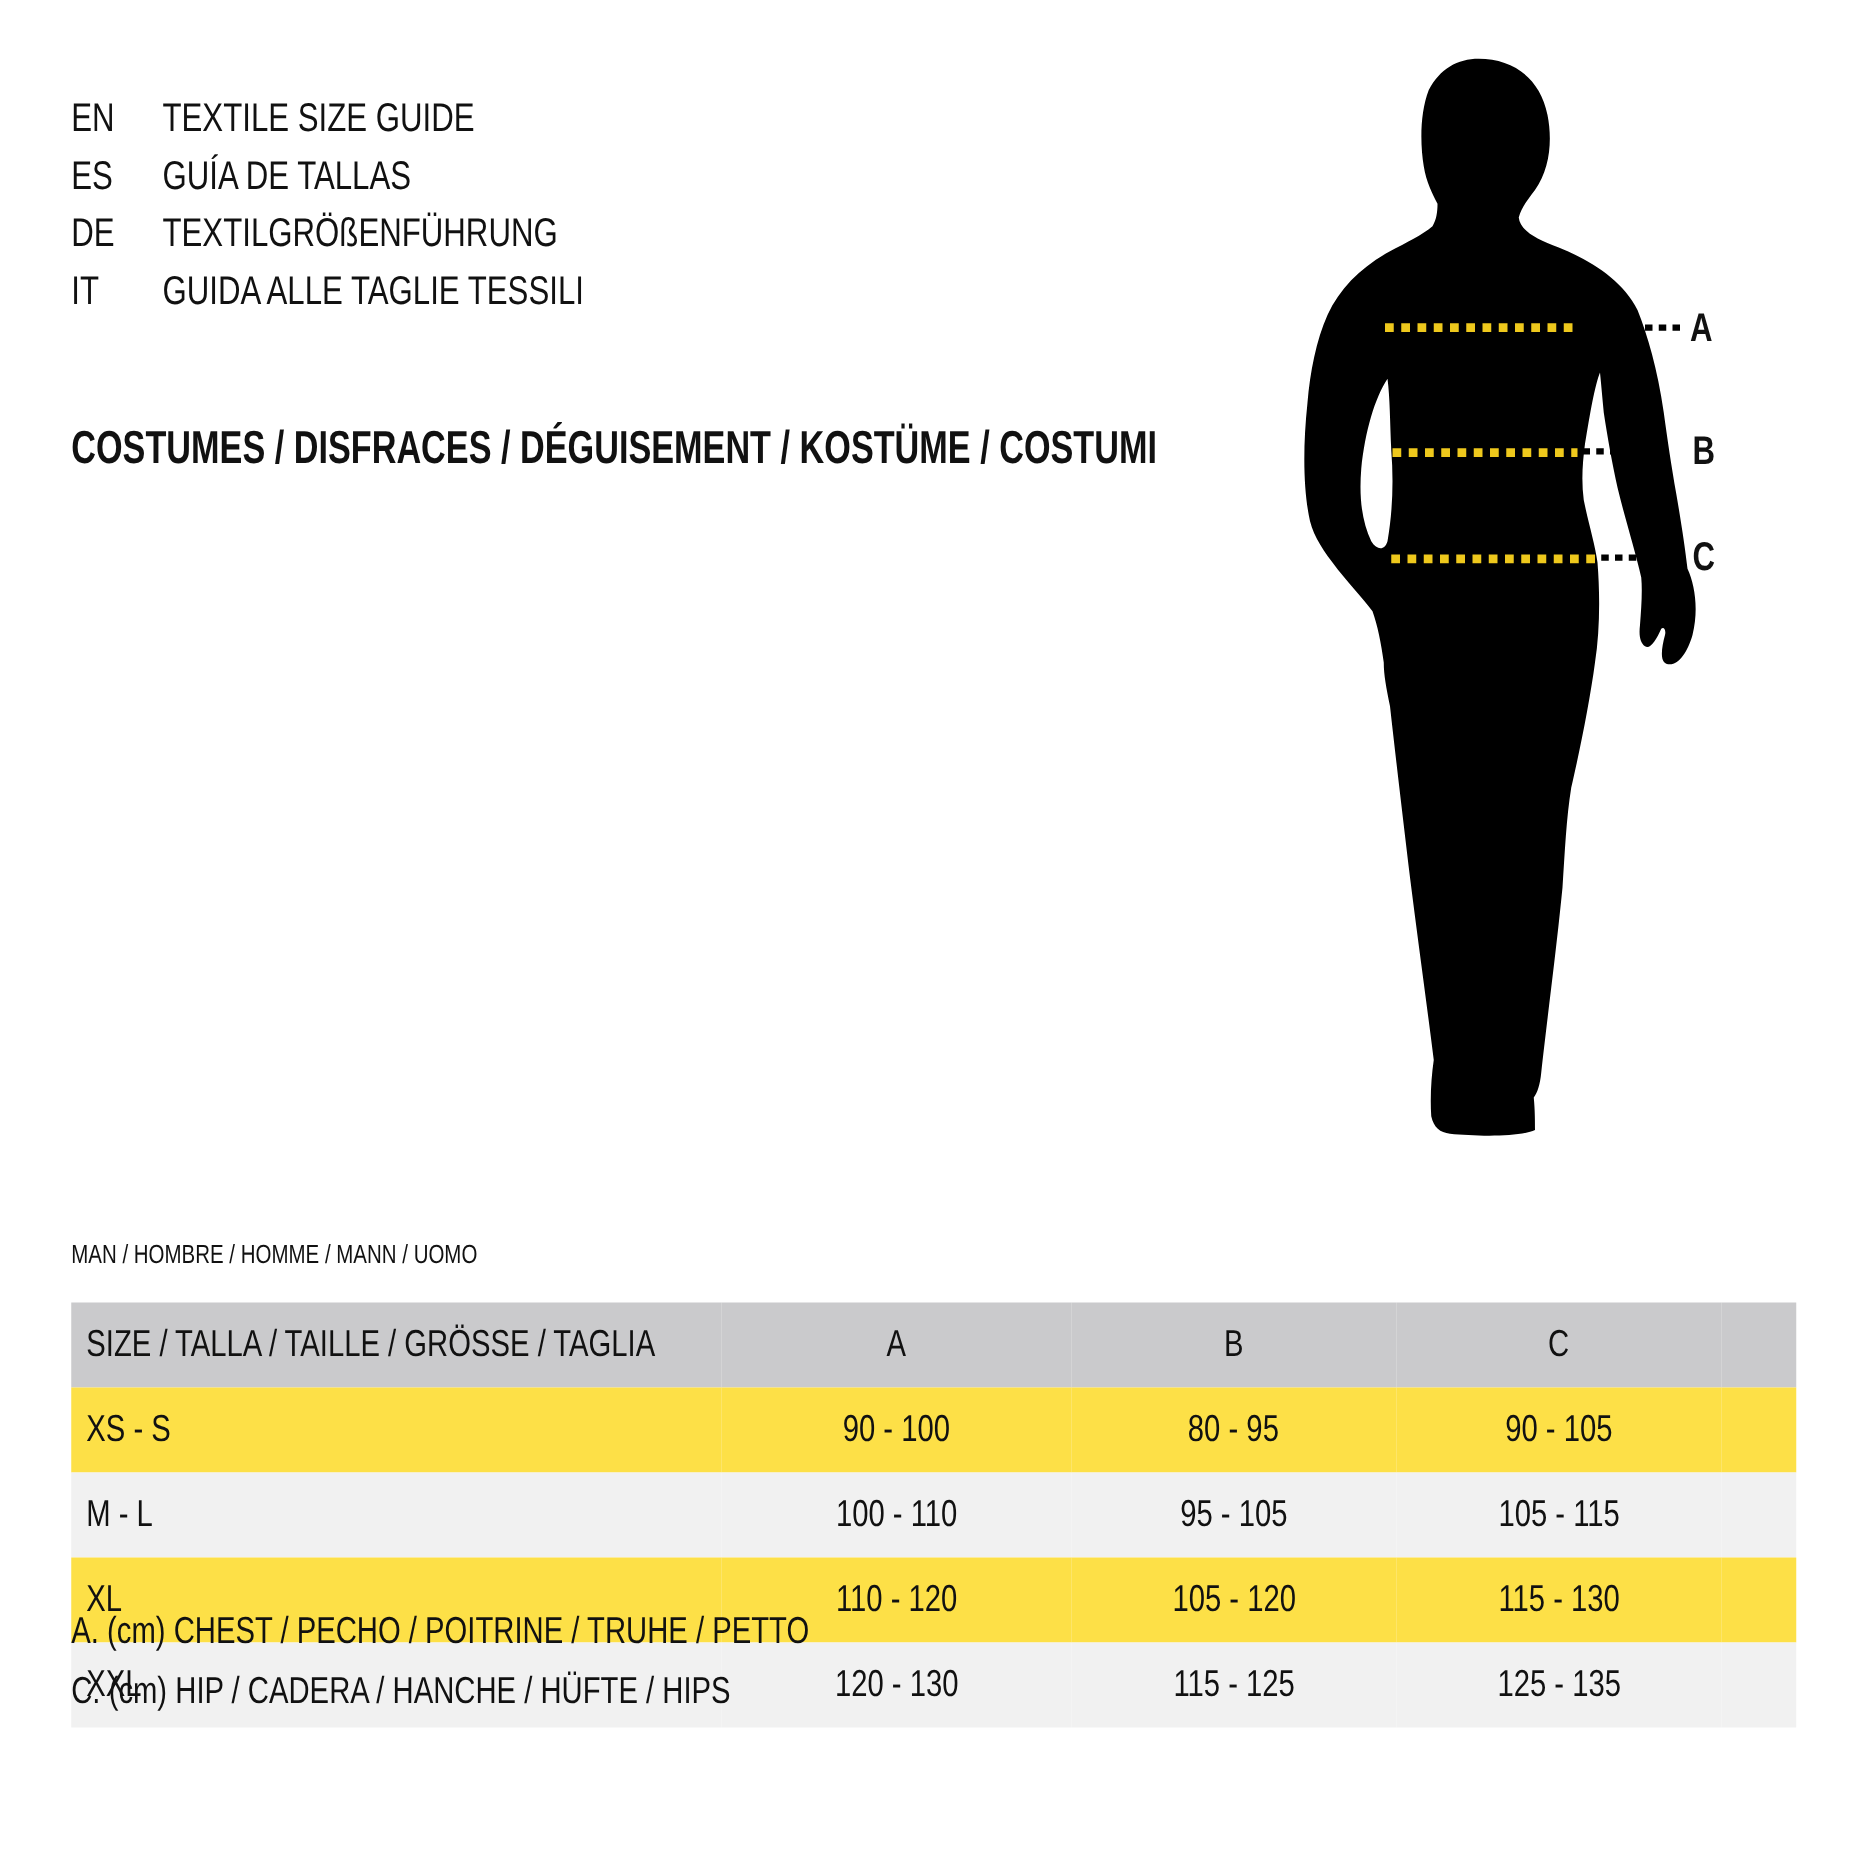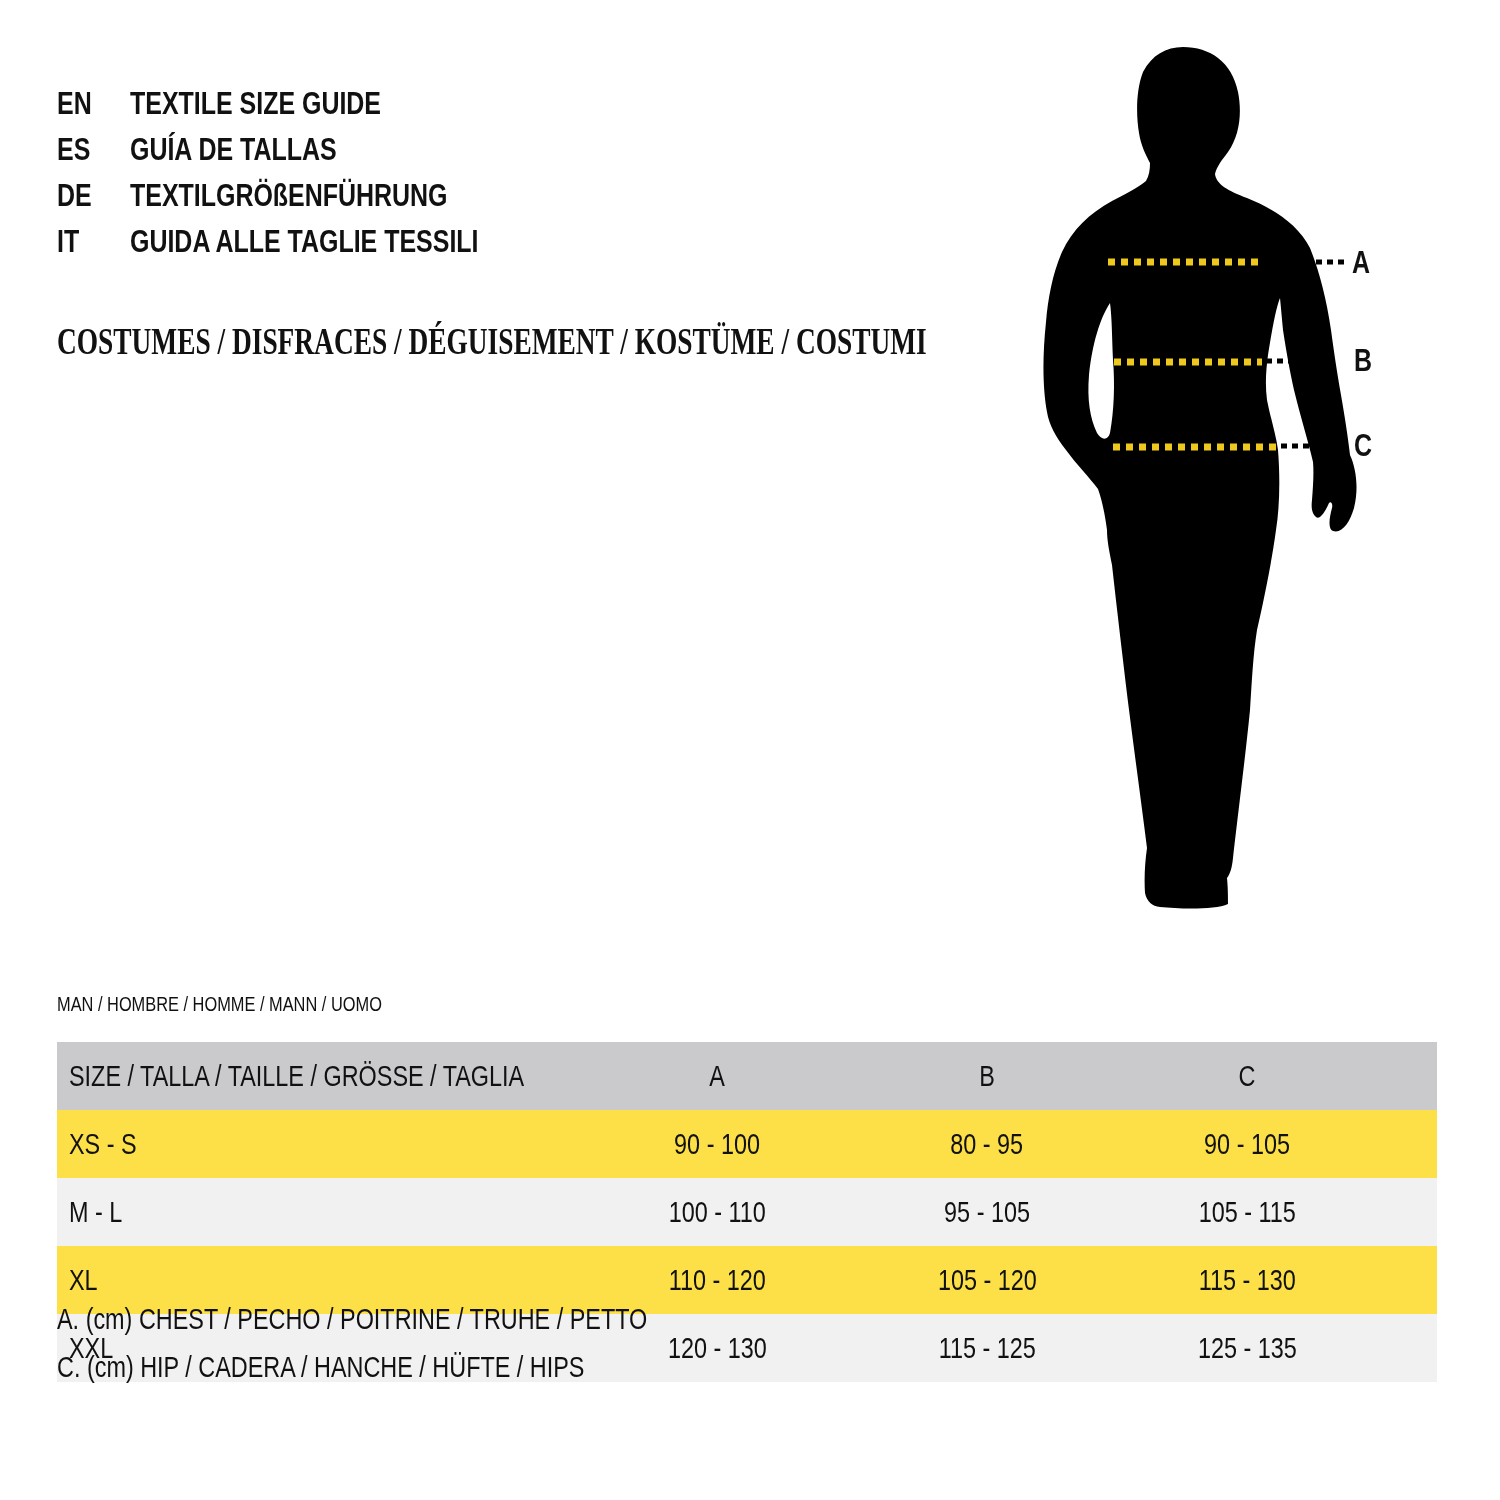--- a/index.html
+++ b/index.html
@@ -10,25 +10,25 @@
   }
   .abs { position:absolute; }
 
   
   .cond   { display:inline-block; transform:scaleX(0.78); transform-origin:0 50%; white-space:nowrap; }
   .cond-c { display:inline-block; transform:scaleX(0.78); transform-origin:50% 50%; white-space:nowrap; }
   .cond-t { display:inline-block; transform:scaleX(0.74); transform-origin:0 50%; white-space:nowrap; }
 
   
   .lang-block { left:57px; top:76px; }
-  .lang-row { display:flex; height:46px; align-items:flex-end; font-size:32px;font-weight:bold; }
+  .lang-row { display:flex; height:46px; align-items:flex-start; font-size:32px; }
   .lang-code { width:73px; }
 
   
-  .category-title { left:57px; top:322px; font-size:37px; font-weight:bold; line-height:40px;font-family:Liberation Serif, serif; }
+  .category-title { left:57px; top:338px; font-size:37px; font-weight:bold; line-height:40px; }
 
   
   .figure-svg { left:1030px; top:40px; }
   .marker-label { font-size:32px; font-weight:bold; line-height:32px; }
   .marker-a { left:1352px; top:246px; }
   .marker-b { left:1354px; top:344px; }
   .marker-c { left:1354px; top:429px; }
 
   
   .section-title { left:57px; top:986px; font-size:21px; line-height:36px; }
@@ -38,21 +38,21 @@
   table.size-table { width:100%; border-collapse:collapse; table-layout:fixed; font-size:30px; }
   table.size-table th, table.size-table td { font-weight:normal; padding:17px; vertical-align:middle; }
   table.size-table thead tr { height:35px; background:var(--table_header_bg); }
   table.size-table tbody tr { height:36px; background:#fde047; }
   table.size-table tbody tr:nth-child(even) { background:var(--table_alt_row_bg); }
   .c-size { text-align:left; padding-left:12px !important; }
   .c-val  { text-align:center; }
 
   
   .legend-block { left:57px; top:1288px; }
-  .legend-line { height:48px; display:flex; align-items:flex-end; font-size:30px; }
+  .legend-line { height:48px; display:flex; align-items:flex-start; font-size:30px; }
 
   svg .sil { fill:var(--silhouette); }
   svg .gap { fill:#ffffff; }
 </style>
 </head>
 <body>
 
 <div class="abs lang-block">
   <div class="lang-row">
     <span class="lang-code cond">EN</span>

